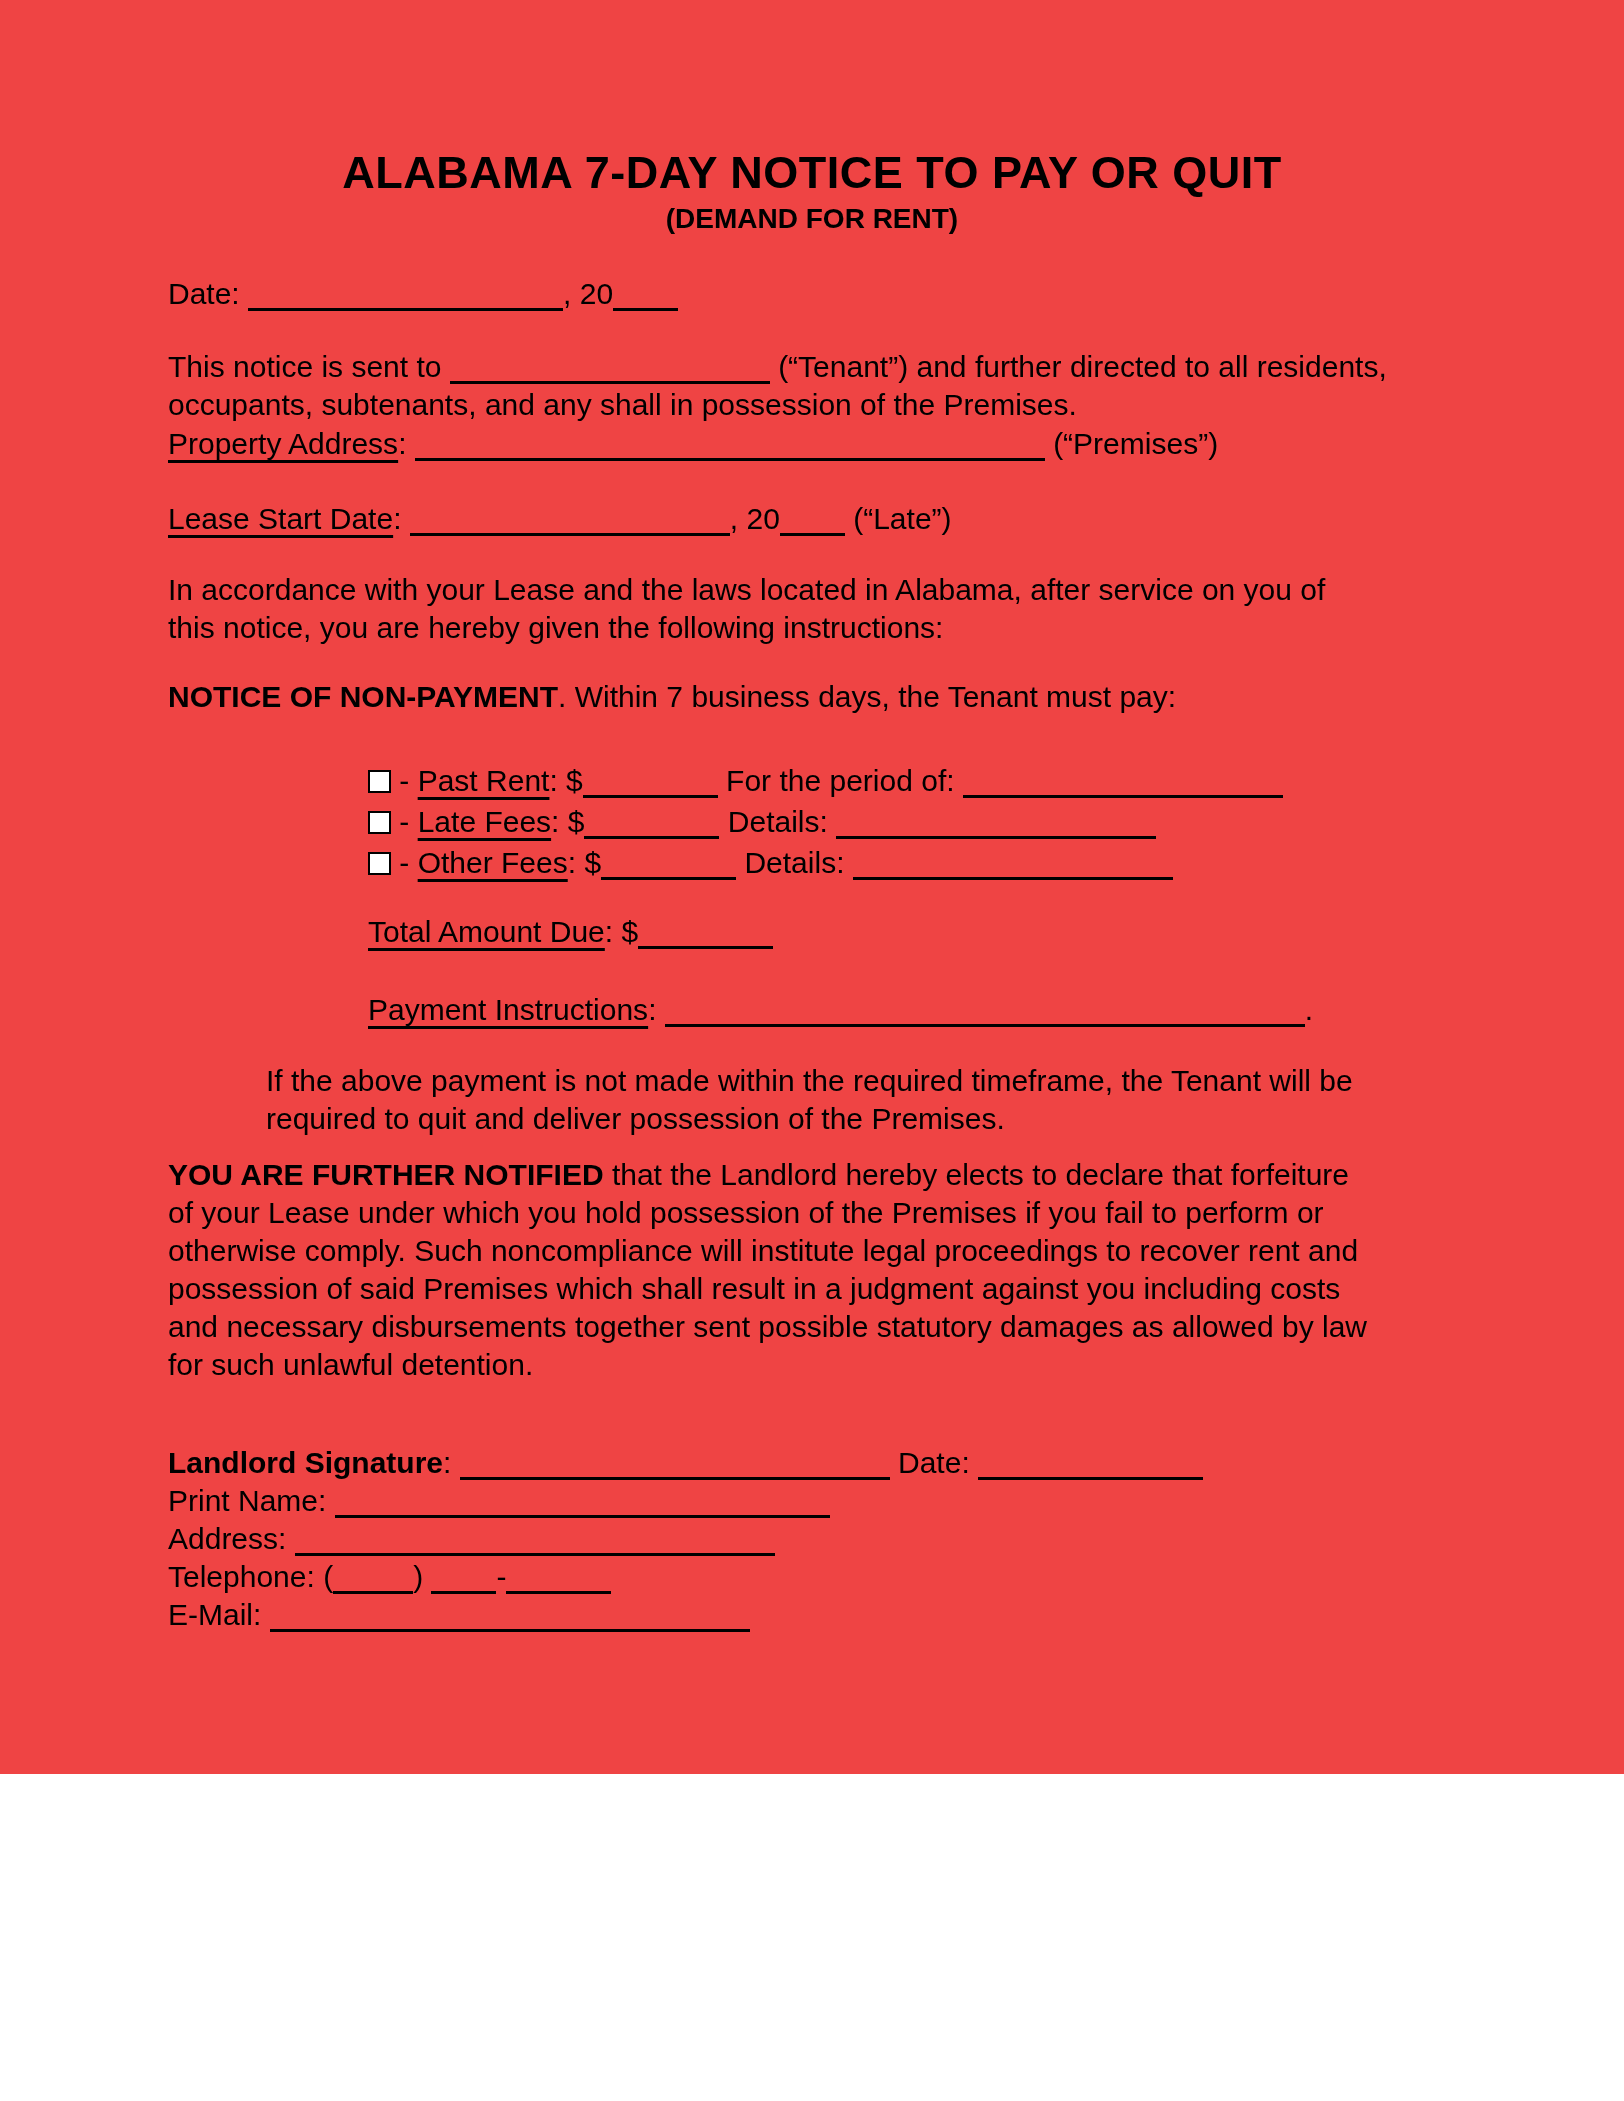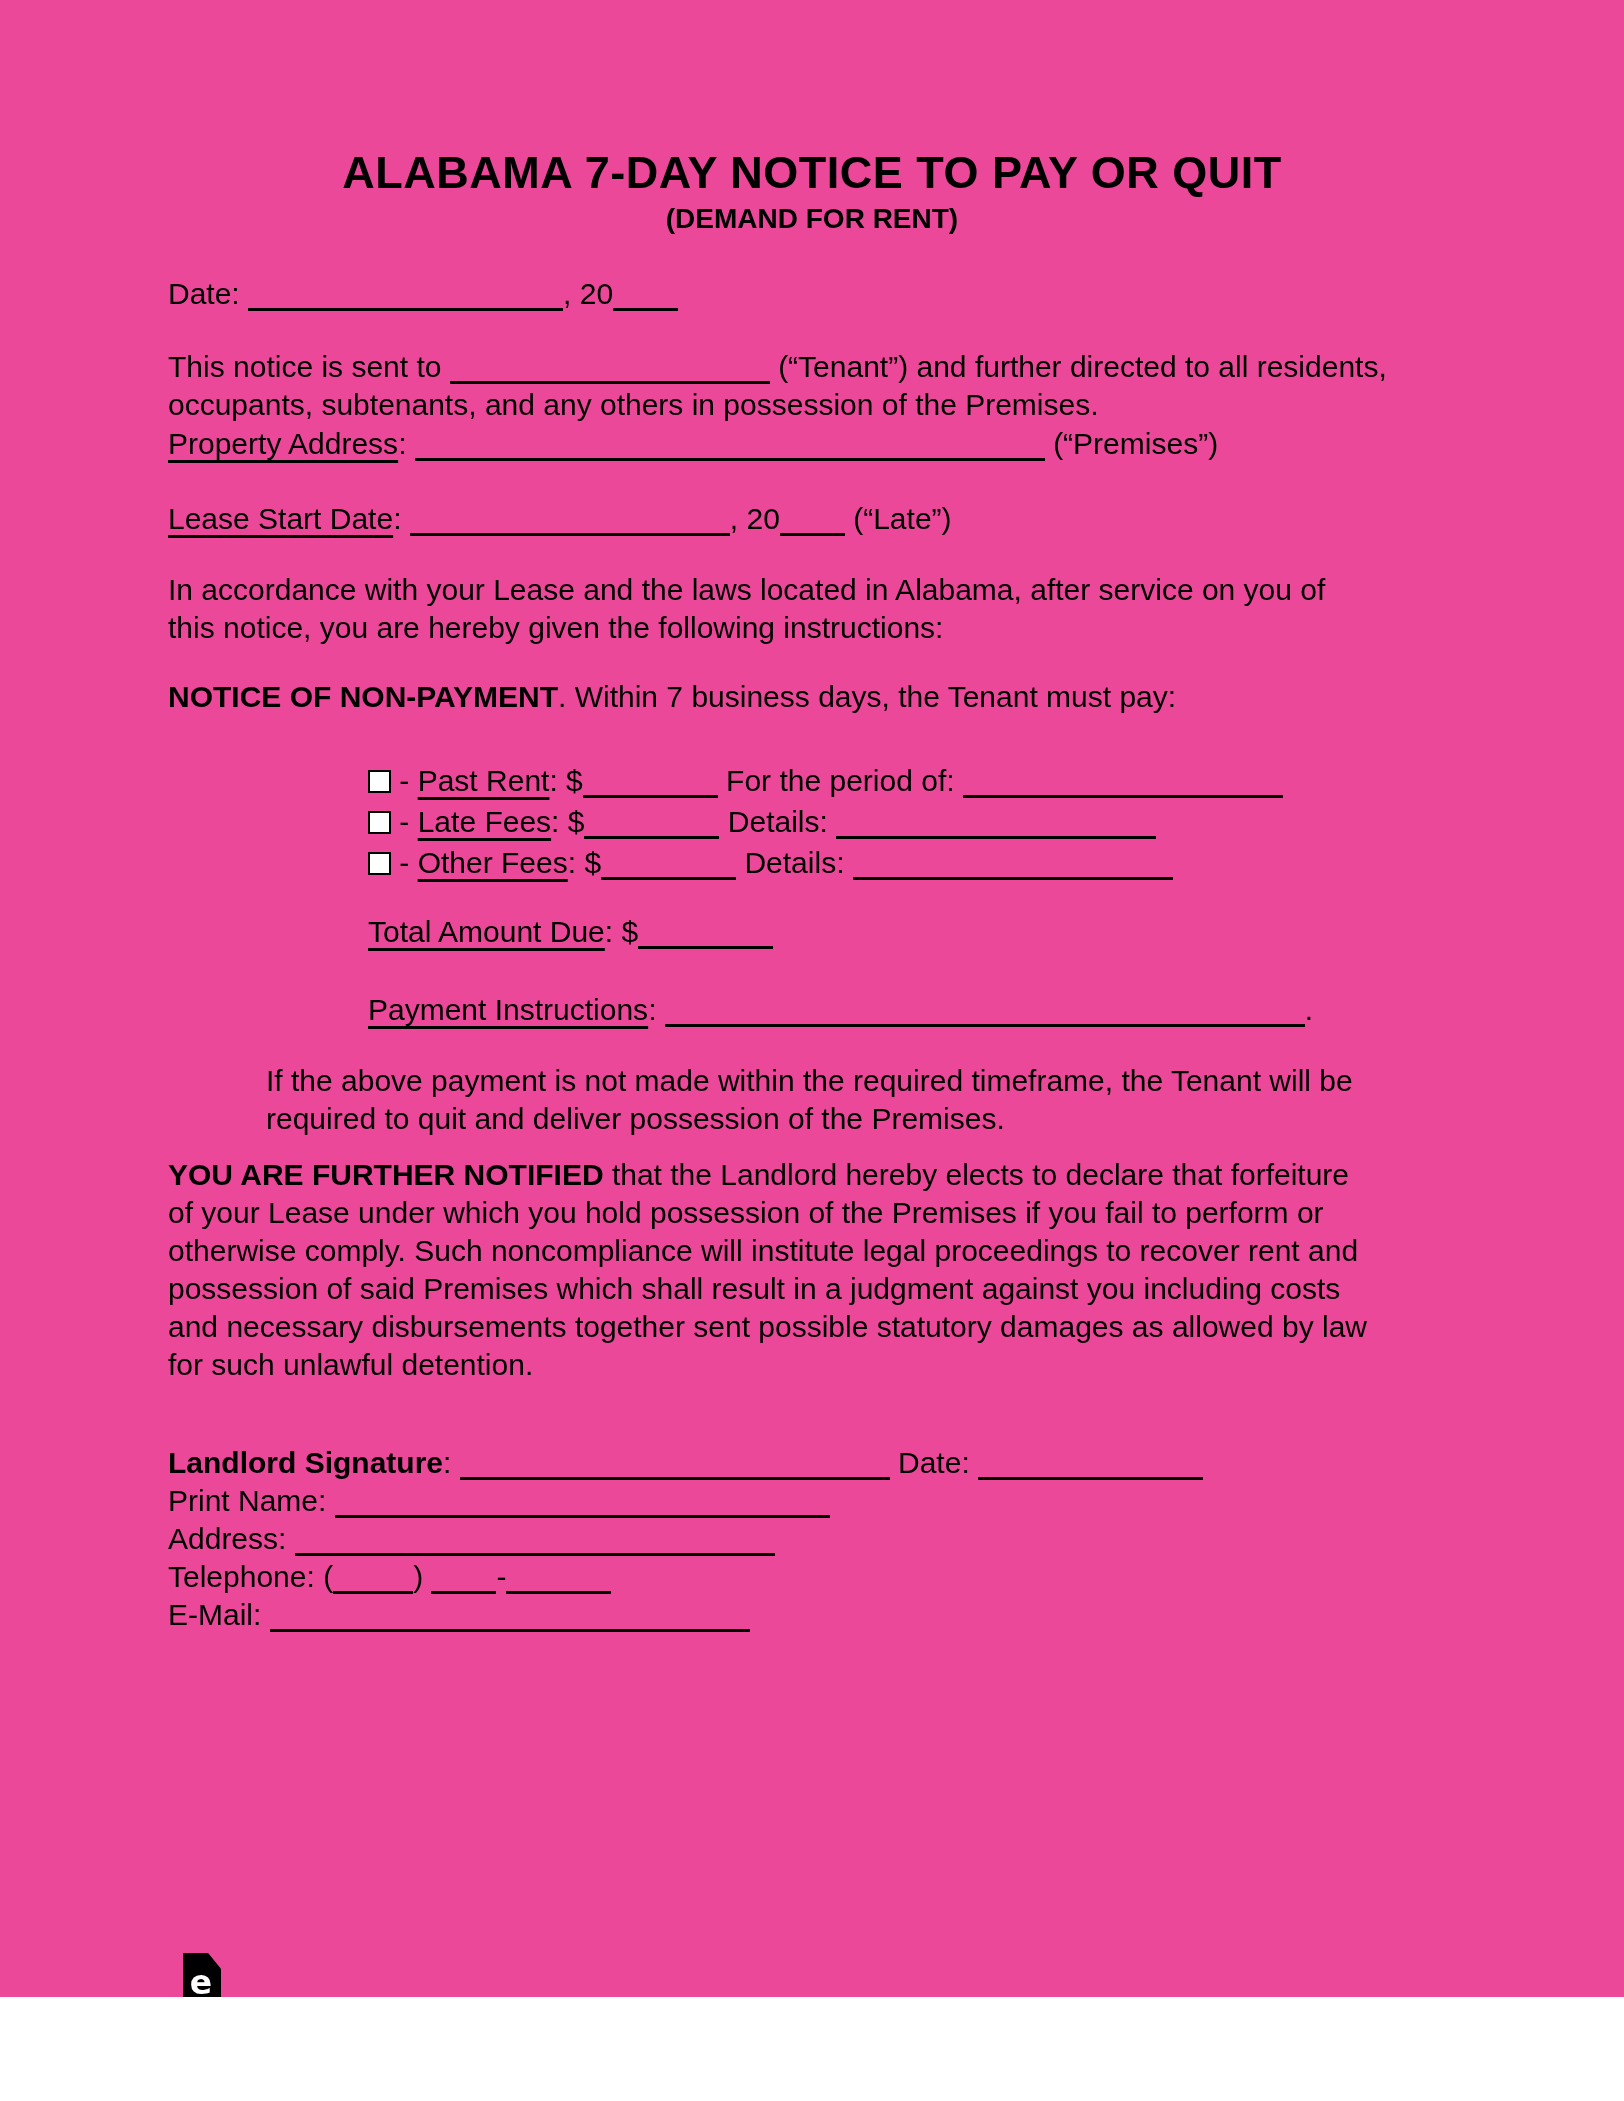--- a/index.html
+++ b/index.html
@@ -1,20 +1,20 @@
 <!DOCTYPE html>
 <html><head>
 <meta charset="utf-8">
 <style>
   html, body { margin: 0; padding: 0; background: #ffffff; }
   .page {
     position: relative;
     width: 1624px;
-    height: 1997px;
-    background: #ec4899;
+    height: 1774px;
+    background: #ef4444;
     color: #000000;
     font-family: "Liberation Sans", "DejaVu Sans", sans-serif;
     font-size: 30px;
     overflow: hidden;
   }
   .content {
     padding: 147px 168px 0 168px;
   }
   .doc-title {
     margin: 0;
@@ -97,21 +97,21 @@
 </head>
 <body>
 
 <div class="page">
   <div class="content">
     <h1 class="doc-title">ALABAMA 7-DAY NOTICE TO PAY OR QUIT</h1>
     <div class="doc-subtitle">(DEMAND FOR RENT)</div>
     <div>
         <div class="line" style="margin-top: 38px;"><span class="">Date: </span><span class="blank" style="width: 315px;"></span><span class="">, 20</span><span class="blank" style="width: 65px;"></span></div>
         <div class="line lh38" style="margin-top: 34px;"><span class="">This notice is sent to </span><span class="blank" style="width: 320px;"></span><span class=""> (“Tenant”) and further directed to all residents,</span></div>
-        <div class="line lh38"><span class="">occupants, subtenants, and any others in possession of the Premises.</span></div>
+        <div class="line lh38"><span class="">occupants, subtenants, and any shall in possession of the Premises.</span></div>
         <div class="line" style=""><span class="u">Property Address</span><span class="">: </span><span class="blank" style="width: 630px;"></span><span class=""> (“Premises”)</span></div>
         <div class="line" style="margin-top: 35px;"><span class="u">Lease Start Date</span><span class="">: </span><span class="blank" style="width: 320px;"></span><span class="">, 20</span><span class="blank" style="width: 65px;"></span><span class=""> (“Late”)</span></div>
         <div class="line lh38" style="margin-top: 32px;"><span class="">In accordance with your Lease and the laws located in Alabama, after service on you of</span></div>
         <div class="line lh38"><span class="">this notice, you are hereby given the following instructions:</span></div>
         <div class="line" style="margin-top: 30px;"><span class="b">NOTICE OF NON-PAYMENT</span><span class="">. Within 7 business days, the Tenant must pay:</span></div>
         <div class="line" style="margin-top: 44px; padding-left: 200px;"><span class="checkbox"></span><span class=""> - </span><span class="u">Past Rent</span><span class="">: $</span><span class="blank" style="width: 135px;"></span><span class=""> For the period of: </span><span class="blank" style="width: 320px;"></span></div>
         <div class="line" style="margin-top: 1px; padding-left: 200px;"><span class="checkbox"></span><span class=""> - </span><span class="u">Late Fees</span><span class="">: $</span><span class="blank" style="width: 135px;"></span><span class=""> Details: </span><span class="blank" style="width: 320px;"></span></div>
         <div class="line" style="margin-top: 1px; padding-left: 200px;"><span class="checkbox"></span><span class=""> - </span><span class="u">Other Fees</span><span class="">: $</span><span class="blank" style="width: 135px;"></span><span class=""> Details: </span><span class="blank" style="width: 320px;"></span></div>
         <div class="line" style="margin-top: 29px; padding-left: 200px;"><span class="u">Total Amount Due</span><span class="">: $</span><span class="blank" style="width: 135px;"></span></div>
         <div class="line" style="margin-top: 38px; padding-left: 200px;"><span class="u">Payment Instructions</span><span class="">: </span><span class="blank" style="width: 640px;"></span><span class="">.</span></div>

